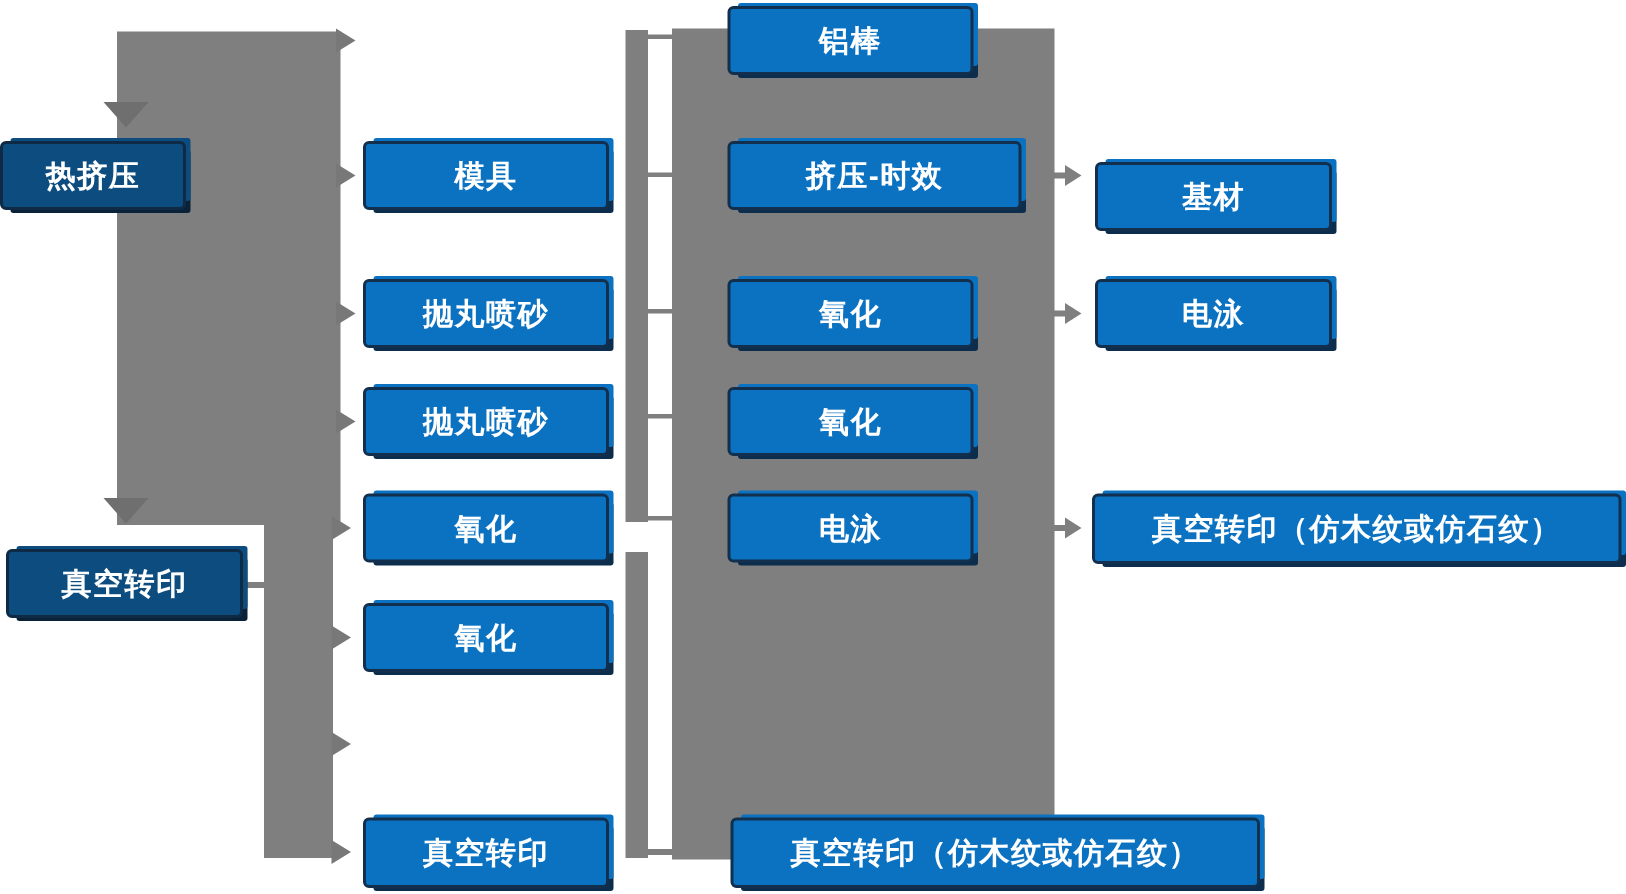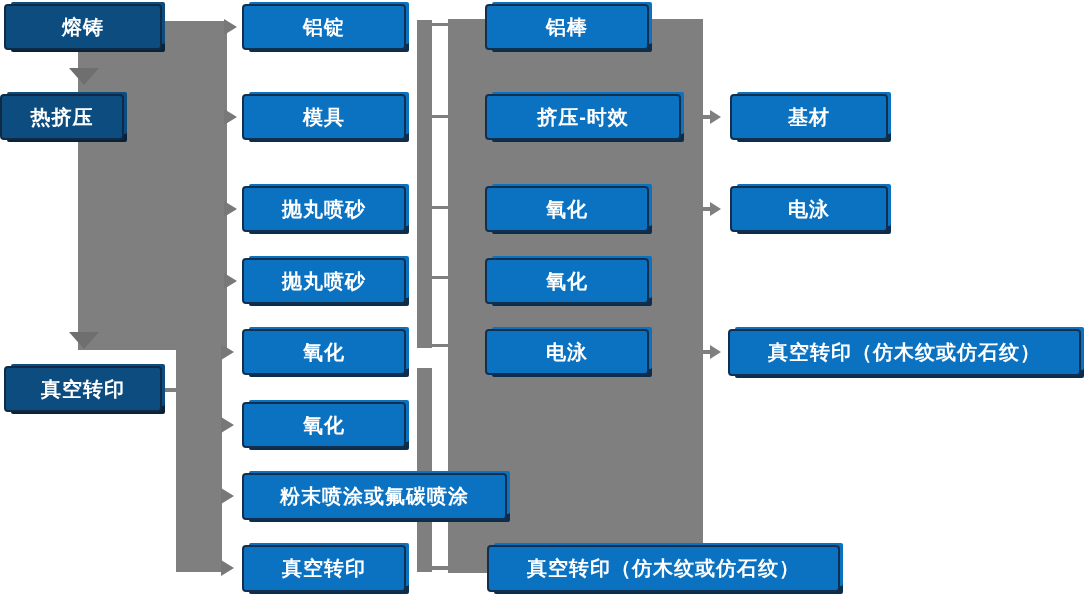--- a/index.html
+++ b/index.html
@@ -85,37 +85,34 @@
   <div class="arr-d" style="left:69px;top:68px;"></div>
   <div class="arr-d" style="left:69px;top:332px;"></div>
 
   <div class="gray" style="left:701px;top:115px;width:9px;height:4px;"></div>
   <div class="arr-r-sm" style="left:710px;top:110px;"></div>
   <div class="gray" style="left:701px;top:207px;width:9px;height:4px;"></div>
   <div class="arr-r-sm" style="left:710px;top:202px;"></div>
   <div class="gray" style="left:701px;top:350px;width:9px;height:4px;"></div>
   <div class="arr-r-sm" style="left:710px;top:345px;"></div>
 
-  <div class="node dark" style="left:4px;top:4px;width:158px;height:46px;">熔铸</div>
   <div class="node dark" style="left:0;top:94px;width:124px;height:46px;font-family:Liberation Serif, serif;">热挤压</div>
   <div class="node dark" style="left:4px;top:366px;width:158px;height:46px;">真空转印</div>
 
-  <div class="node bright" style="left:242px;top:4px;width:164px;height:46px;">铝锭</div>
   <div class="node bright" style="left:242px;top:94px;width:164px;height:46px;">模具</div>
   <div class="node bright" style="left:242px;top:186px;width:164px;height:46px;">抛丸喷砂</div>
   <div class="node bright" style="left:242px;top:258px;width:164px;height:46px;">抛丸喷砂</div>
   <div class="node bright" style="left:242px;top:329px;width:164px;height:46px;">氧化</div>
   <div class="node bright" style="left:242px;top:402px;width:164px;height:46px;">氧化</div>
-  <div class="node bright" style="left:242px;top:473px;width:265px;height:47px;">粉末喷涂或氟碳喷涂</div>
   <div class="node bright" style="left:242px;top:545px;width:164px;height:47px;">真空转印</div>
 
   <div class="node bright" style="left:485px;top:4px;width:164px;height:46px;">铝棒</div>
   <div class="node bright" style="left:485px;top:94px;width:196px;height:46px;">挤压-时效</div>
   <div class="node bright" style="left:485px;top:186px;width:164px;height:46px;">氧化</div>
   <div class="node bright" style="left:485px;top:258px;width:164px;height:46px;">氧化</div>
   <div class="node bright" style="left:485px;top:329px;width:164px;height:46px;">电泳</div>
   <div class="node bright" style="left:487px;top:545px;width:353px;height:47px;">真空转印（仿木纹或仿石纹）</div>
 
-  <div class="node bright" style="left:730px;top:94px;width:158px;height:46px;">基材</div>
+  <div class="node bright" style="left:730px;top:108px;width:158px;height:46px;">基材</div>
   <div class="node bright" style="left:730px;top:186px;width:158px;height:46px;">电泳</div>
   <div class="node bright" style="left:728px;top:329px;width:353px;height:47px;">真空转印（仿木纹或仿石纹）</div>
 
 </div>
 
 </body></html>

